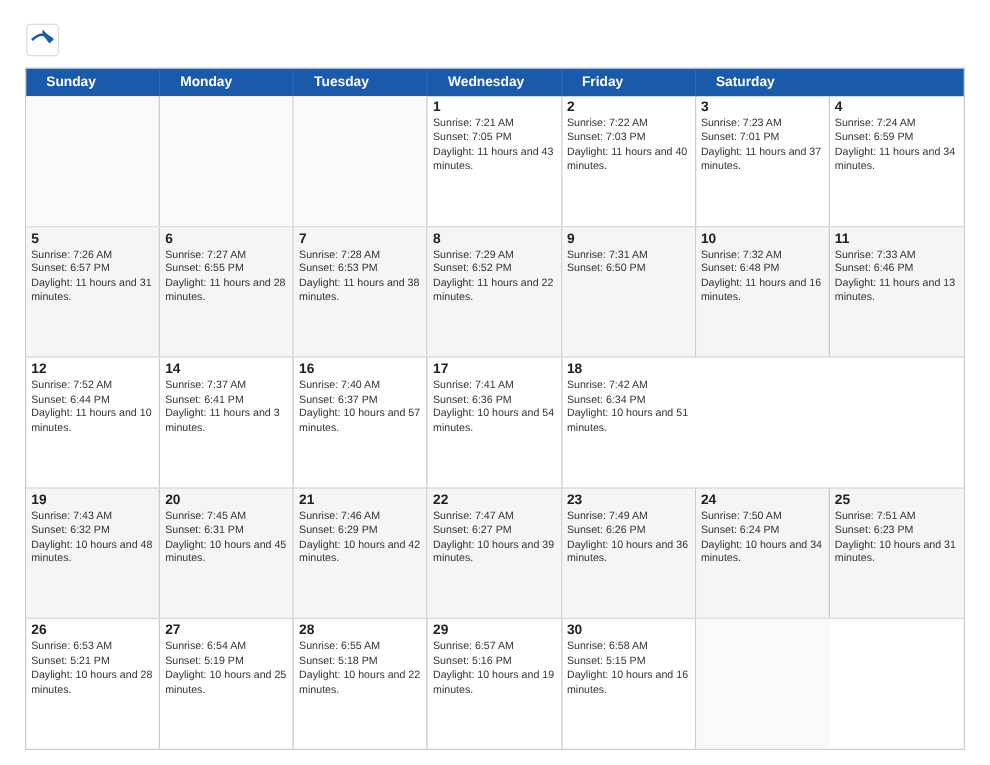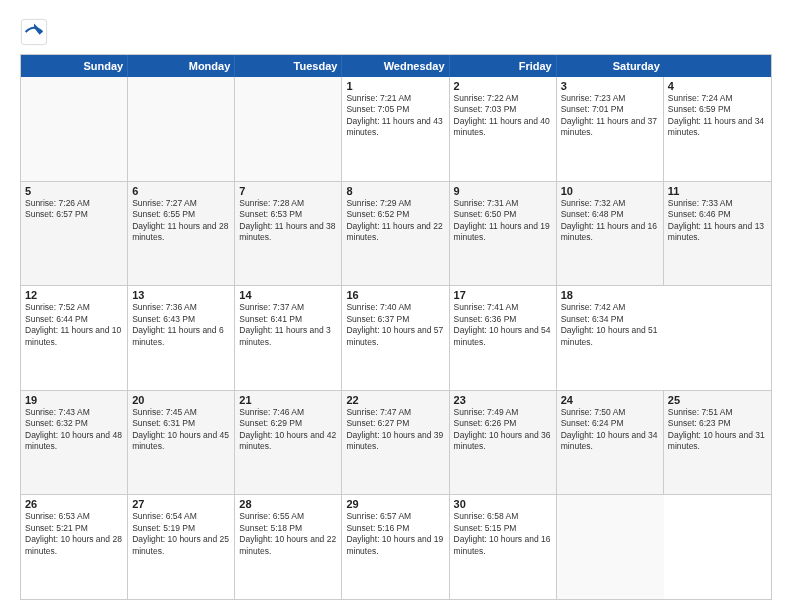--- a/index.html
+++ b/index.html
@@ -68,22 +68,22 @@
     }
     .cal-header {
       display: grid;
       grid-template-columns: repeat(7, 1fr);
       background: #1a5aab;
     }
     .cal-header-cell {
       color: #fff;
       font-size: 11px;
       font-weight: bold;
-      padding: 5px 4px;
-      text-align: right;
+      padding: 5px 16px;
+      text-align: left;
       border-right: 1px solid #2a6abb;
     }
     .cal-header-cell:last-child { border-right: none; }
     .cal-body {
       flex: 1;
       display: flex;
       flex-direction: column;
     }
     .cal-row {
       display: grid;
@@ -176,20 +176,21 @@
             <div class="cell-text">Sunrise: 7:24 AM</div>
             <div class="cell-text">Sunset: 6:59 PM</div>
             <div class="cell-text">Daylight: 11 hours and 34 minutes.</div>
           </div>
         </div>
         <div class="cal-row">
           <div class="cal-cell alt-bg">
             <span class="day-num">5</span>
             <div class="cell-text">Sunrise: 7:26 AM</div>
             <div class="cell-text">Sunset: 6:57 PM</div>
+            <div class="cell-text">Daylight: 11 hours and 31 minutes.</div>
           </div>
           <div class="cal-cell alt-bg">
             <span class="day-num">6</span>
             <div class="cell-text">Sunrise: 7:27 AM</div>
             <div class="cell-text">Sunset: 6:55 PM</div>
             <div class="cell-text">Daylight: 11 hours and 28 minutes.</div>
           </div>
           <div class="cal-cell alt-bg">
             <span class="day-num">7</span>
             <div class="cell-text">Sunrise: 7:28 AM</div>
@@ -199,47 +200,40 @@
           <div class="cal-cell alt-bg">
             <span class="day-num">8</span>
             <div class="cell-text">Sunrise: 7:29 AM</div>
             <div class="cell-text">Sunset: 6:52 PM</div>
             <div class="cell-text">Daylight: 11 hours and 22 minutes.</div>
           </div>
           <div class="cal-cell alt-bg">
             <span class="day-num">9</span>
             <div class="cell-text">Sunrise: 7:31 AM</div>
             <div class="cell-text">Sunset: 6:50 PM</div>
-            <div class="cell-text">Daylight: 11 hours and 19 minutes.</div>
           </div>
           <div class="cal-cell alt-bg">
             <span class="day-num">10</span>
             <div class="cell-text">Sunrise: 7:32 AM</div>
             <div class="cell-text">Sunset: 6:48 PM</div>
             <div class="cell-text">Daylight: 11 hours and 16 minutes.</div>
           </div>
           <div class="cal-cell alt-bg">
             <span class="day-num">11</span>
             <div class="cell-text">Sunrise: 7:33 AM</div>
             <div class="cell-text">Sunset: 6:46 PM</div>
             <div class="cell-text">Daylight: 11 hours and 13 minutes.</div>
           </div>
         </div>
         <div class="cal-row">
           <div class="cal-cell">
             <span class="day-num">12</span>
             <div class="cell-text">Sunrise: 7:52 AM</div>
             <div class="cell-text">Sunset: 6:44 PM</div>
             <div class="cell-text">Daylight: 11 hours and 10 minutes.</div>
-          </div>
-          <div class="cal-cell">
-            <span class="day-num">13</span>
-            <div class="cell-text">Sunrise: 7:36 AM</div>
-            <div class="cell-text">Sunset: 6:43 PM</div>
-            <div class="cell-text">Daylight: 11 hours and 6 minutes.</div>
           </div>
           <div class="cal-cell">
             <span class="day-num">14</span>
             <div class="cell-text">Sunrise: 7:37 AM</div>
             <div class="cell-text">Sunset: 6:41 PM</div>
             <div class="cell-text">Daylight: 11 hours and 3 minutes.</div>
           </div>
           <div class="cal-cell">
             <span class="day-num">16</span>
             <div class="cell-text">Sunrise: 7:40 AM</div>

